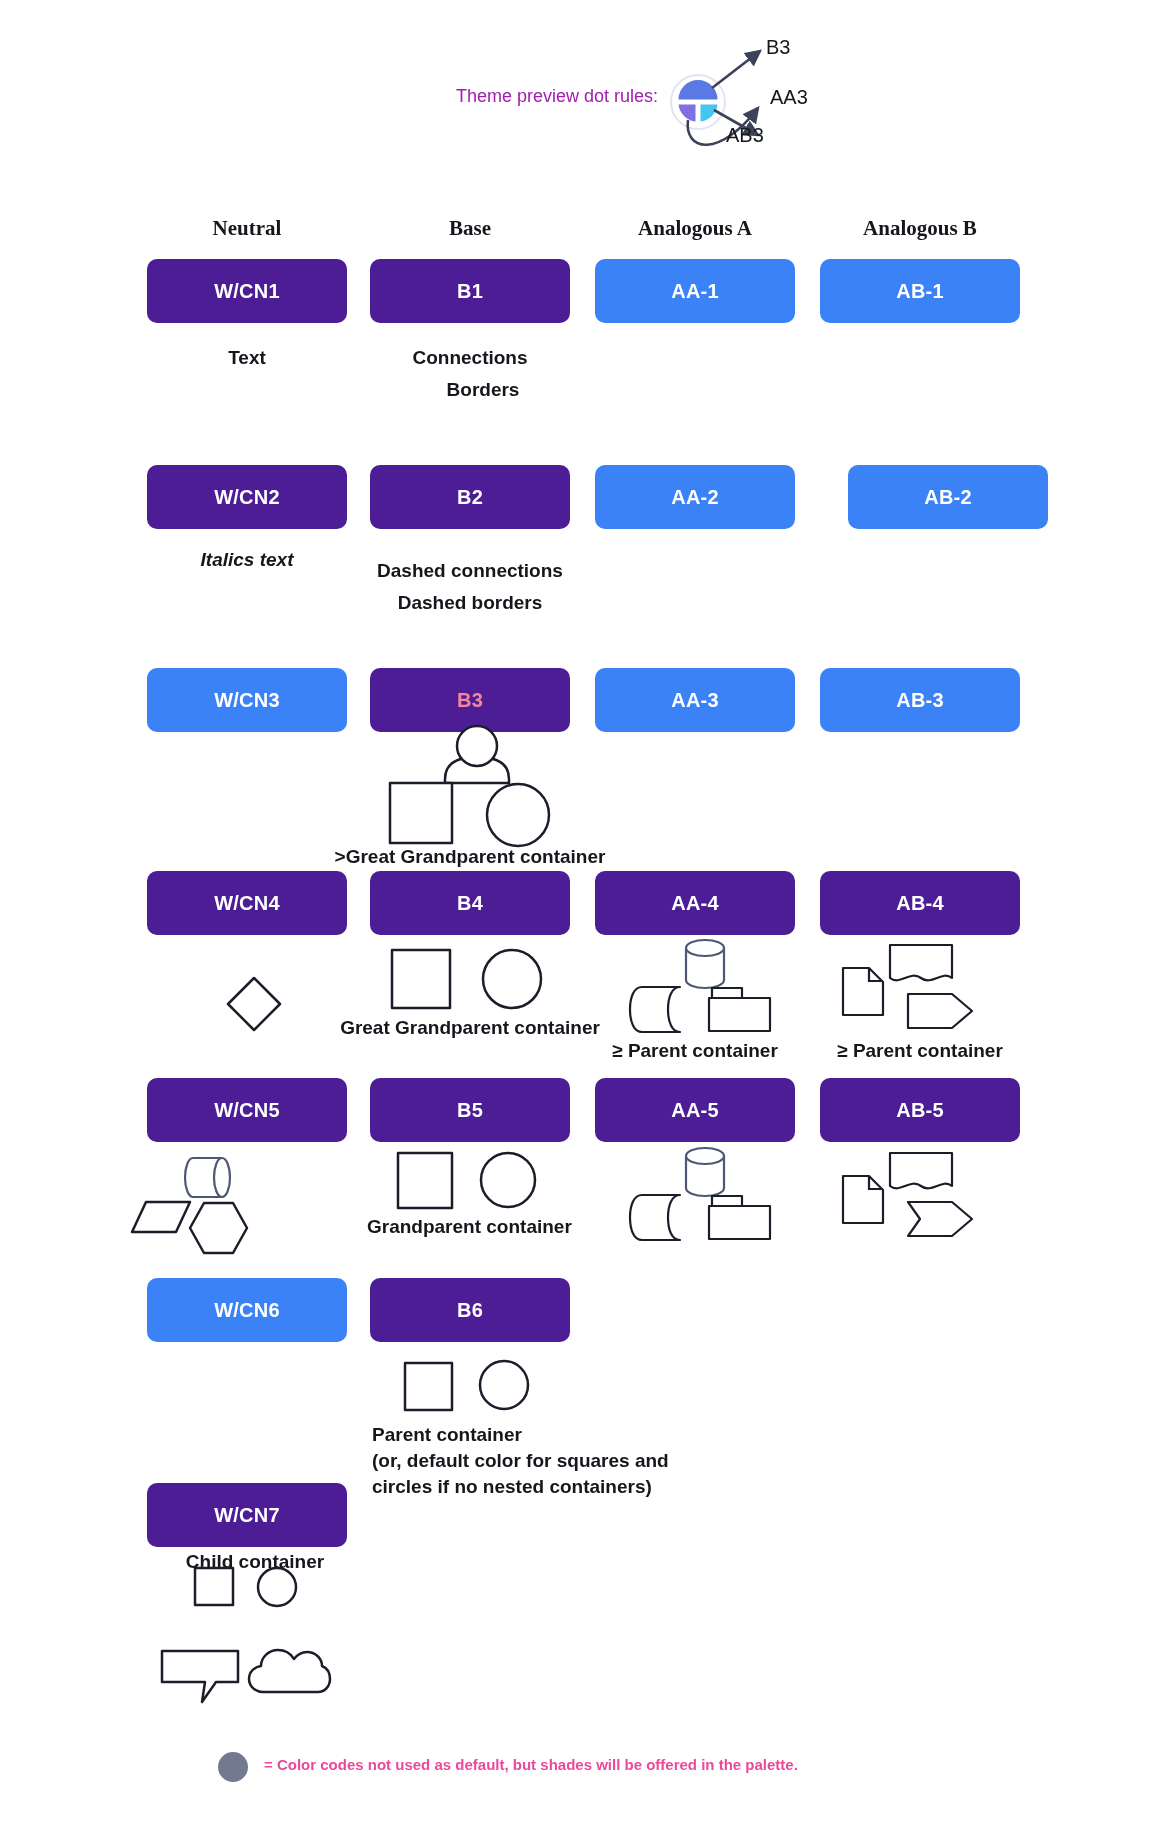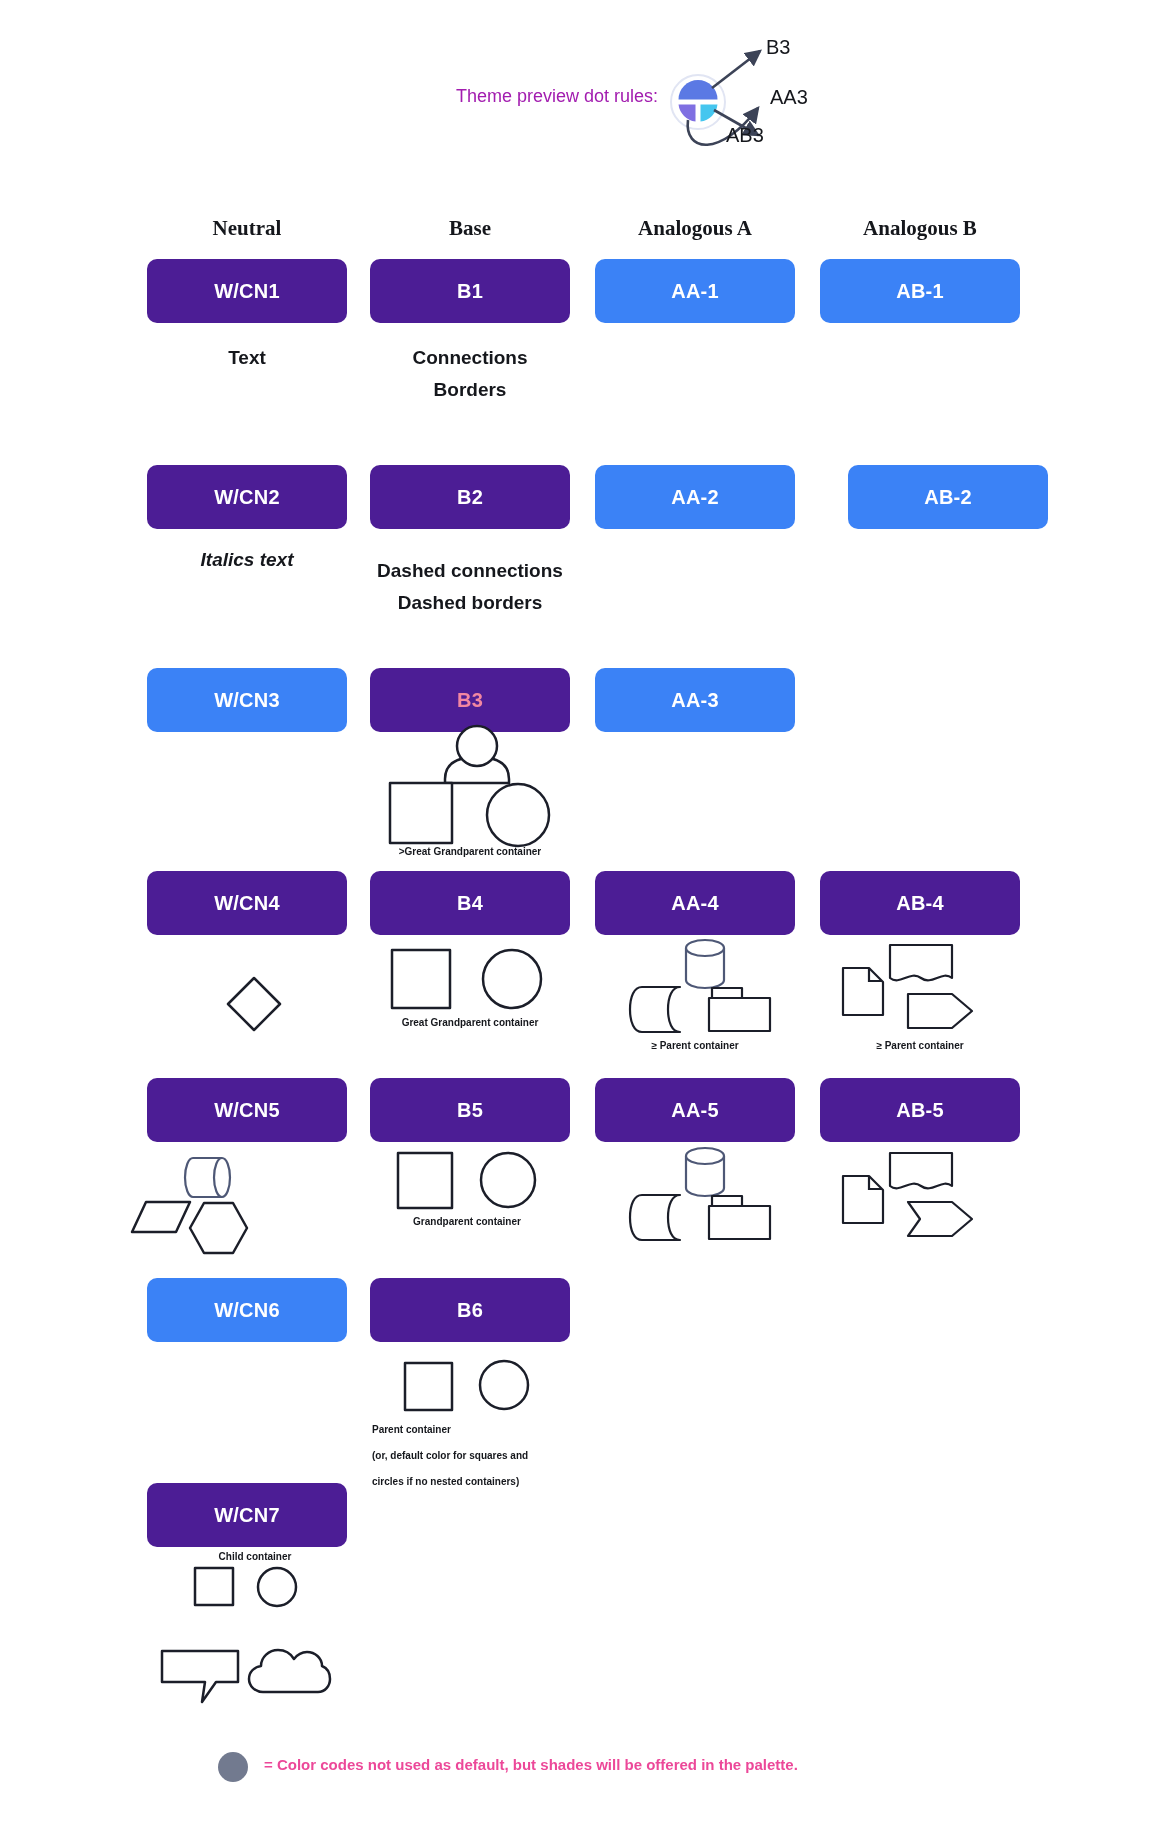--- a/index.html
+++ b/index.html
@@ -17,21 +17,21 @@
   .swatch{
     width:200px;height:64px;border-radius:10px;display:flex;align-items:center;justify-content:center;
     font-size:20px;font-weight:700;color:#ffffff;letter-spacing:.2px;
   }
   .swatch.dark{background:#4c1d95;}
   .swatch.gray{background:#3b82f6;}
   .swatch.pink-text{color:#f287a1;}
   
   .note{font-weight:700;color:#15171c;text-align:center;white-space:nowrap;}
   .note.big{font-size:19px;width:200px;}
-  .note.small{font-size:10px;}
+  .note.small{font-size:19px;}
   .note.italic{font-style:italic;}
   .note.left{text-align:left;}
   
   .legend-dot{width:30px;height:30px;border-radius:50%;background:#727a8f;}
   .legend-text{font-size:15px;font-weight:700;color:#ec4899;white-space:nowrap;}
   
   svg{display:block;}
   .shape{fill:#ffffff;stroke:#1b1e29;stroke-width:2.5;stroke-linejoin:round;}
   .shape.thin{stroke-width:2.2;}
   .cyl{fill:#ffffff;stroke:#4e5876;stroke-width:2.2;stroke-linejoin:round;}
@@ -67,33 +67,34 @@
   <div class="abs col-header" style="left:370px;">Base</div>
   <div class="abs col-header" style="left:595px;">Analogous A</div>
   <div class="abs col-header" style="left:820px;">Analogous B</div>
 
   <div class="abs swatch dark" style="left:147px;top:259px;">W/CN1</div>
   <div class="abs swatch dark" style="left:370px;top:259px;">B1</div>
   <div class="abs swatch gray" style="left:595px;top:259px;">AA-1</div>
   <div class="abs swatch gray" style="left:820px;top:259px;">AB-1</div>
   <div class="abs note big" style="left:147px;top:347px;">Text</div>
   <div class="abs note big" style="left:370px;top:347px;">Connections</div>
-  <div class="abs note big" style="left:370px;top:379px;">Borders</div>
+  <div class="abs note big" style="left:383px;top:379px;">Borders</div>
 
   <div class="abs swatch dark" style="left:147px;top:465px;">W/CN2</div>
   <div class="abs swatch dark" style="left:370px;top:465px;">B2</div>
   <div class="abs swatch gray" style="left:595px;top:465px;">AA-2</div>
   <div class="abs swatch gray" style="left:820px;top:465px;margin-left:28px;">AB-2</div>
   <div class="abs note big italic" style="left:147px;top:549px;">Italics text</div>
   <div class="abs note big" style="left:370px;top:560px;">Dashed connections</div>
   <div class="abs note big" style="left:370px;top:592px;">Dashed borders</div>
 
   <div class="abs swatch gray" style="left:147px;top:668px;">W/CN3</div>
   <div class="abs swatch dark pink-text" style="left:370px;top:668px;">B3</div>
   <div class="abs swatch gray" style="left:595px;top:668px;">AA-3</div>
+  <div class="abs swatch gray" style="left:820px;top:668px;">AB-3</div>
 
   <svg class="abs" style="left:385px;top:723px;" width="180" height="128" viewBox="0 0 180 128">
     <path class="shape" d="M60,60 V56 C60,40 73,34 92,34 C111,34 124,40 124,56 V60 Z"></path>
     <circle class="shape" cx="92" cy="23" r="20"></circle>
     <rect class="shape" x="5" y="60" width="62" height="60"></rect>
     <circle class="shape" cx="133" cy="92" r="31"></circle>
   </svg>
   <div class="abs note small" style="left:330px;top:846px;width:280px;">&gt;Great Grandparent container</div>
 
   <div class="abs swatch dark" style="left:147px;top:871px;">W/CN4</div>

